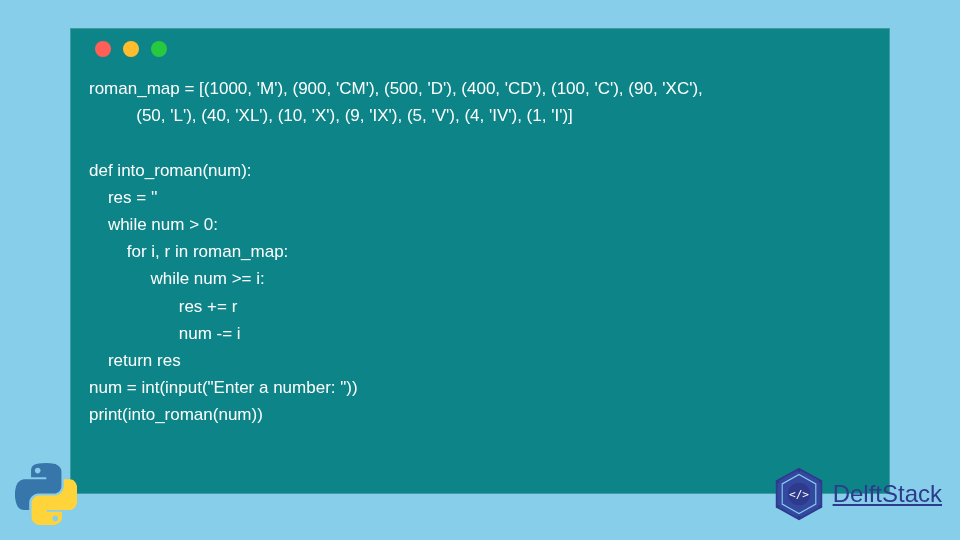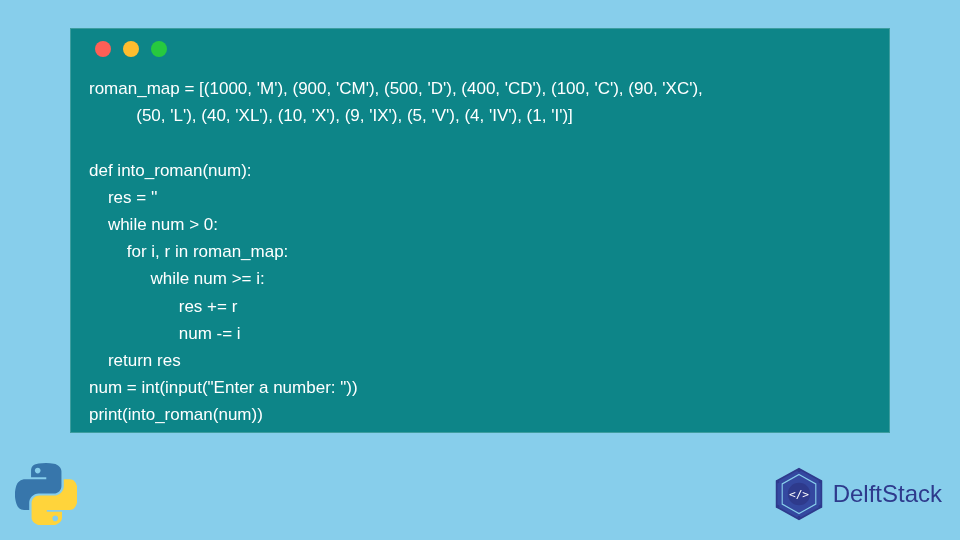--- a/index.html
+++ b/index.html
@@ -9,21 +9,21 @@
     background: #87ceeb;
     font-family: -apple-system, BlinkMacSystemFont, "Segoe UI", Arial, sans-serif;
     position: relative;
     overflow: hidden;
   }
   .code-panel {
     position: absolute;
     top: 28px;
     left: 70px;
     right: 70px;
-    height: 405px;
+    height: 466px;
     background: #0d8588;
     border: 1px solid rgba(255,255,255,0.2);
     padding: 12px 18px 18px 18px;
   }
   .dots {
     display: flex;
     gap: 12px;
     margin-bottom: 18px;
     margin-left: 6px;
   }
@@ -54,20 +54,21 @@
     right: 18px;
     bottom: 18px;
     display: flex;
     align-items: center;
     gap: 6px;
   }
   .brand-text {
     font-size: 24px;
     color: #2e3a8c;
     font-weight: 500;
+    text-decoration: underline;
   }
   .brand-logo {
     width: 56px;
     height: 56px;
   }
 </style>
 </head>
 <body>
 
 <div class="code-panel">

